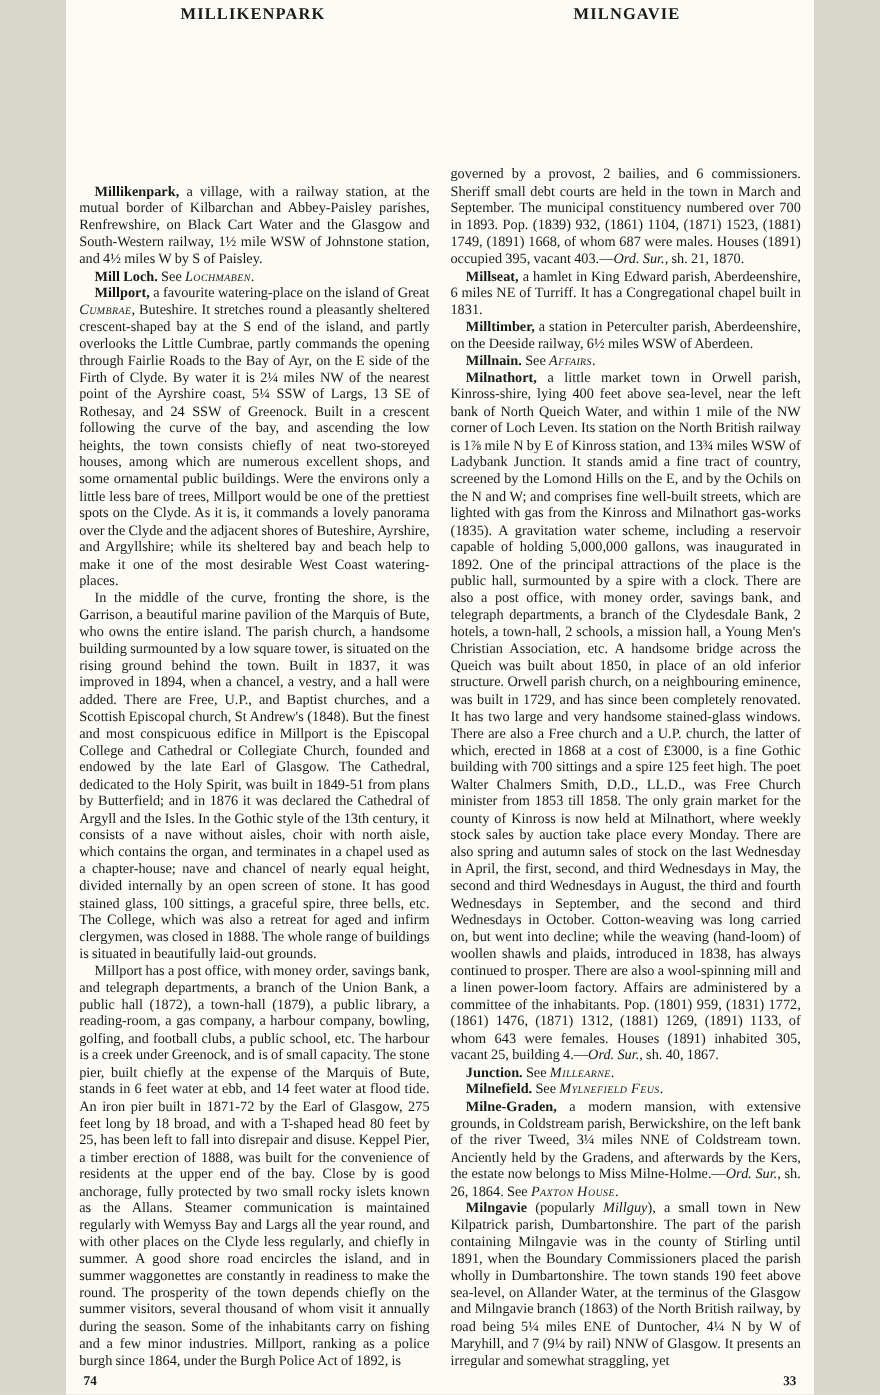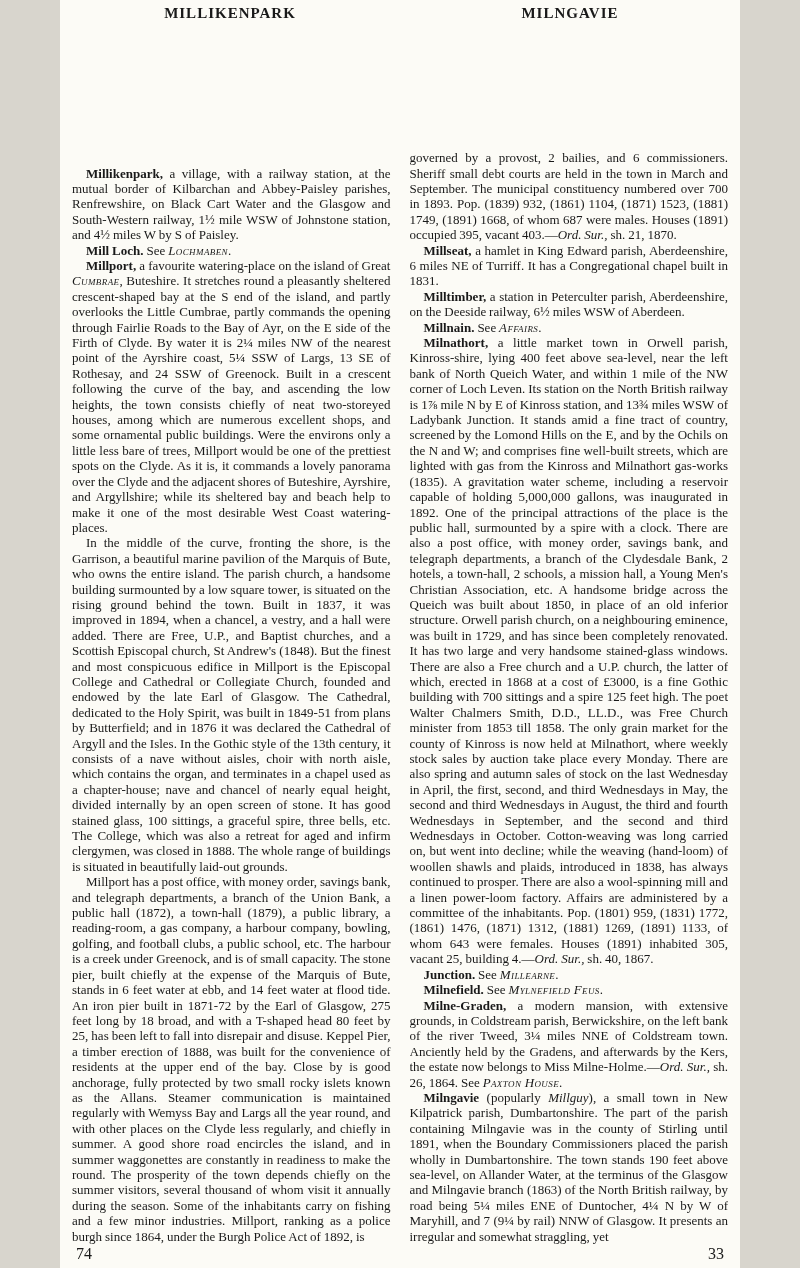--- a/index.html
+++ b/index.html
@@ -56,22 +56,22 @@
     hyphens: auto;
     word-spacing: -0.3px;
   }
   p.entry.no-indent { text-indent: 0; }
   .b  { font-weight: 700; }
   .i  { font-style: italic; }
   .sc { font-variant: small-caps; letter-spacing: 0.4px; font-style: italic; }
   .page-number {
     position: absolute;
     bottom: 5px;
-    font-weight: 400;
-    font-size: 16px;
+    font-weight: 700;
+    font-size: 12px;
   }
   .page-number-left  { left: 16px; }
   .page-number-right { right: 16px; }
 </style>
 </head>
 <body>
 
 <div class="page">
 
   <div class="running-head">

